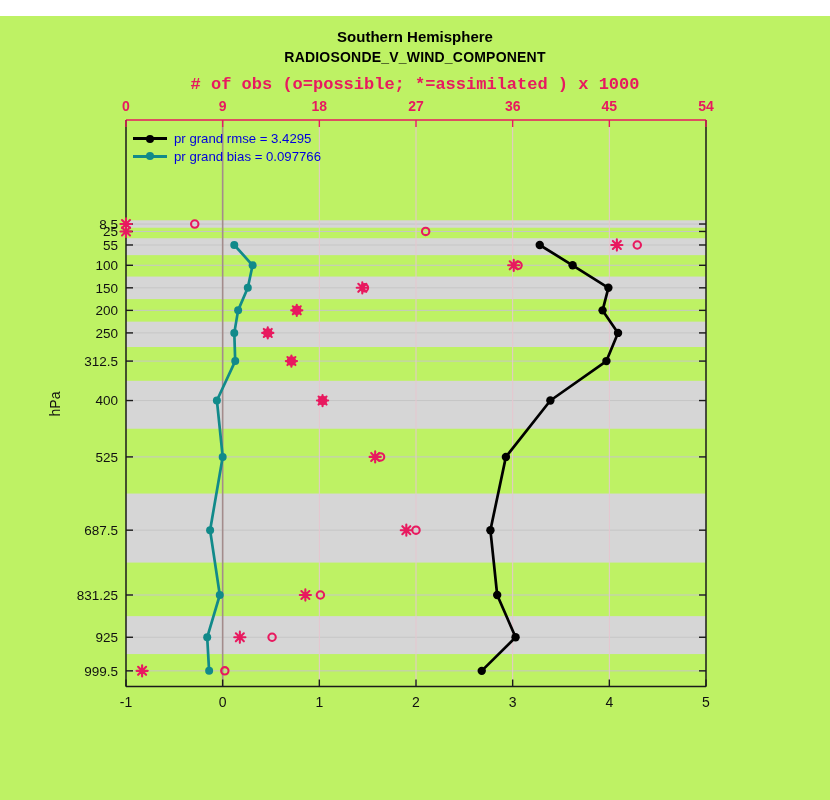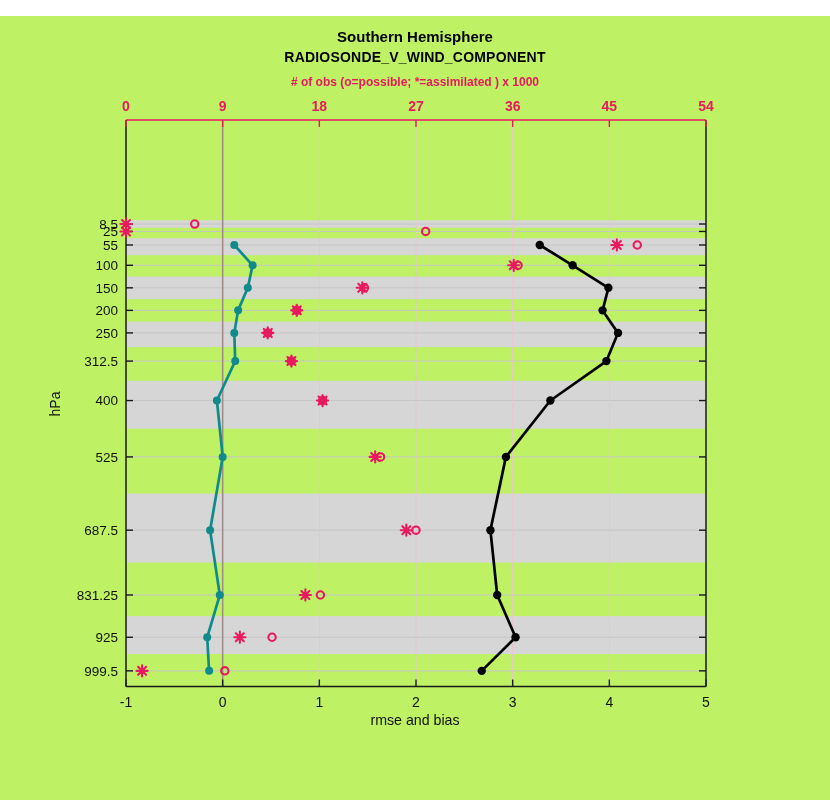--- a/index.html
+++ b/index.html
@@ -4,21 +4,21 @@
 <style>
   html,body{margin:0;padding:0;background:#fff;}
   .figure{
     position:relative;width:830px;height:800px;background:#bef264;
     font-family:"Liberation Sans", sans-serif;overflow:hidden;margin-top:16px;
   }
   .abs{position:absolute;}
   .ctr{left:0;width:830px;text-align:center;}
   .title1{top:12px;font-size:15px;font-weight:bold;color:#000;}
   .title2{top:33px;font-size:14px;font-weight:bold;color:#000;letter-spacing:.2px;}
-  .obslabel{top:59px;font-size:12px;font-weight:bold;}
+  .obslabel{top:59px;font-size:17px;font-weight:bold;font-family:Liberation Mono, monospace;}
   .xlabel{top:696px;font-size:14.2px;color:#111;}
   .daterange{top:717px;font-size:14.5px;color:#111;}
   .footer{top:768px;font-size:8px;color:#222;}
   .ylabel{
     left:55px;top:388px;font-size:14px;color:#111;
     transform:translate(-50%,-50%) rotate(-90deg);transform-origin:center;
     white-space:nowrap;
   }
   .legend{left:133px;top:114px;}
   .legend-row{display:flex;align-items:center;height:17.5px;}
@@ -210,17 +210,30 @@
         <circle cx="291.4074074074074" cy="345.0916507481694" r="3.7" fill="none" stroke="#e8195f" stroke-width="2.1"></circle>
         <circle cx="322.55555555555554" cy="384.5446513849093" r="3.7" fill="none" stroke="#e8195f" stroke-width="2.1"></circle>
         <circle cx="380.55555555555554" cy="440.90608086596626" r="3.7" fill="none" stroke="#e8195f" stroke-width="2.1"></circle>
         <circle cx="416" cy="514.1759391913404" r="3.7" fill="none" stroke="#e8195f" stroke-width="2.1"></circle>
         <circle cx="320.4074074074074" cy="578.9915830945558" r="3.7" fill="none" stroke="#e8195f" stroke-width="2.1"></circle>
         <circle cx="272.074074074074" cy="621.2626552053486" r="3.7" fill="none" stroke="#e8195f" stroke-width="2.1"></circle>
         <circle cx="224.8148148148148" cy="654.8540671760586" r="3.7" fill="none" stroke="#e8195f" stroke-width="2.1"></circle>
       </g>
     </svg>
 
+  <div class="abs legend">
+    <div class="legend-row">
+      <span class="lg-line" id="lg-line-rmse" style="background: rgb(0, 0, 0);">
+        <span class="lg-dot" id="lg-dot-rmse" style="background: rgb(0, 0, 0);"></span>
+      </span>
+      <span class="lg-text" id="lg-text-rmse" style="color: rgb(0, 0, 221);">pr grand rmse = 3.4295</span>
+    </div>
+    <div class="legend-row">
+      <span class="lg-line" id="lg-line-bias" style="background: rgb(17, 138, 138);">
+        <span class="lg-dot" id="lg-dot-bias" style="background: rgb(17, 138, 138);"></span>
+      </span>
+      <span class="lg-text" id="lg-text-bias" style="color: rgb(0, 0, 221);">pr grand bias = 0.097766</span>
+    </div>
+  </div>
 
   <div class="abs ylabel">hPa</div>
-  <div class="abs ctr xlabel">rmse and bias</div>
 
 </div>
 
 </body></html>

